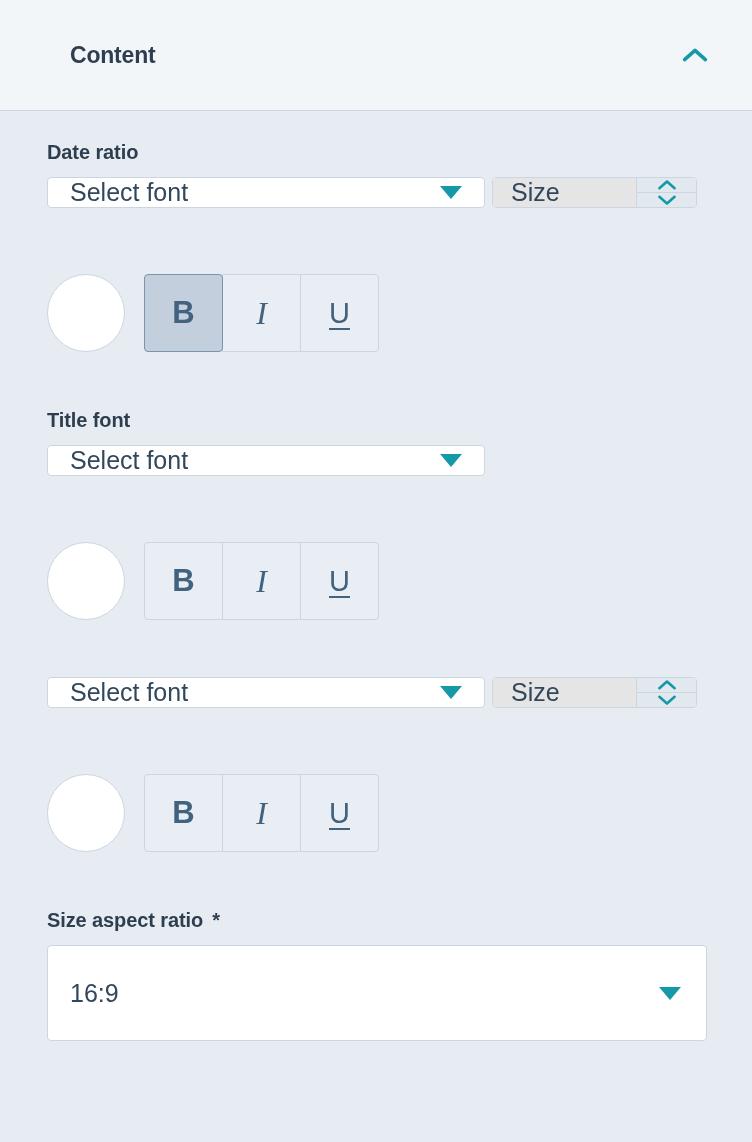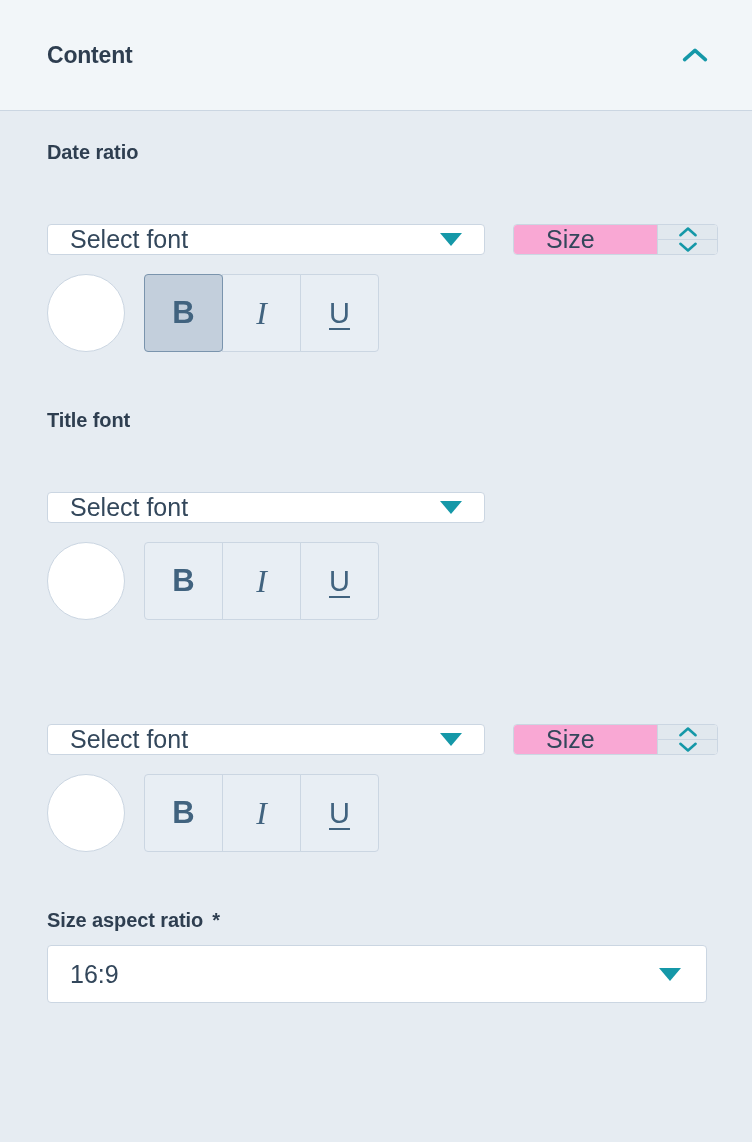--- a/index.html
+++ b/index.html
@@ -24,21 +24,21 @@
   }
 
   
   .panel-header {
     height: 111px;
     background: #f2f6f9;
     border-bottom: 1px solid #cbd6e2;
     display: flex;
     align-items: center;
     justify-content: space-between;
-    padding: 0 40px 0 47px;
+    padding: 0 40px 0 70px;
     flex: 0 0 auto;
   }
 
   .panel-title {
     font-size: 23px;
     font-weight: bold;
     color: #2e3e50;
     letter-spacing: -0.2px;
   }
 
@@ -79,22 +79,22 @@
   .required-star {
     font-size: 20px;
     font-weight: bold;
     color: #2e3e50;
     margin-left: 9px;
   }
 
   
   .font-row {
     display: flex;
-    align-items: flex-end;
-    gap: 28px;
+    align-items: flex-start;
+    gap: 7px;
     height: 78px;
   }
 
   .select-box {
     flex: 0 0 438px;
     background: #ffffff;
     border: 1px solid #cbd6e2;
     border-radius: 4px;
     display: flex;
     align-items: center;
@@ -121,27 +121,27 @@
     flex: 0 0 205px;
     display: flex;
     border: 1px solid #cbd6e2;
     border-radius: 4px;
     overflow: hidden;
     background: #ffffff;
   }
 
   .size-input {
     flex: 1 1 auto;
-    background: #f9a8d4;
+    background: #e5e5e5;
     border: none;
     outline: none;
     font-family: "Liberation Sans", sans-serif;
     font-size: 25px;
     color: #33475b;
-    padding: 0 0 0 32px;
+    padding: 0 0 0 18px;
     width: 100%;
     min-width: 0;
   }
   .size-input::placeholder { color: #33475b; opacity: 1; }
 
   .stepper {
     flex: 0 0 60px;
     display: flex;
     flex-direction: column;
     border-left: 1px solid #cbd6e2;
@@ -224,21 +224,21 @@
   .biu-btn .g-b { font-weight: bold; font-family: "Liberation Sans", sans-serif; font-size: 31px; }
   .biu-btn .g-i { font-style: italic; font-family: "Liberation Serif", serif; font-size: 32px; }
   .biu-btn .g-u { text-decoration: underline; text-underline-offset: 5px; font-family: "Liberation Sans", sans-serif; font-size: 29px; }
 
   
   .group-gap { height: 57px; }
 
   
   .wide-select {
     width: 660px;
-    height: 58px;
+    height: 96px;
     background: #ffffff;
     border: 1px solid #cbd6e2;
     border-radius: 4px;
     display: flex;
     align-items: center;
     justify-content: space-between;
     padding: 0 25px 0 22px;
     cursor: pointer;
   }
 </style>

